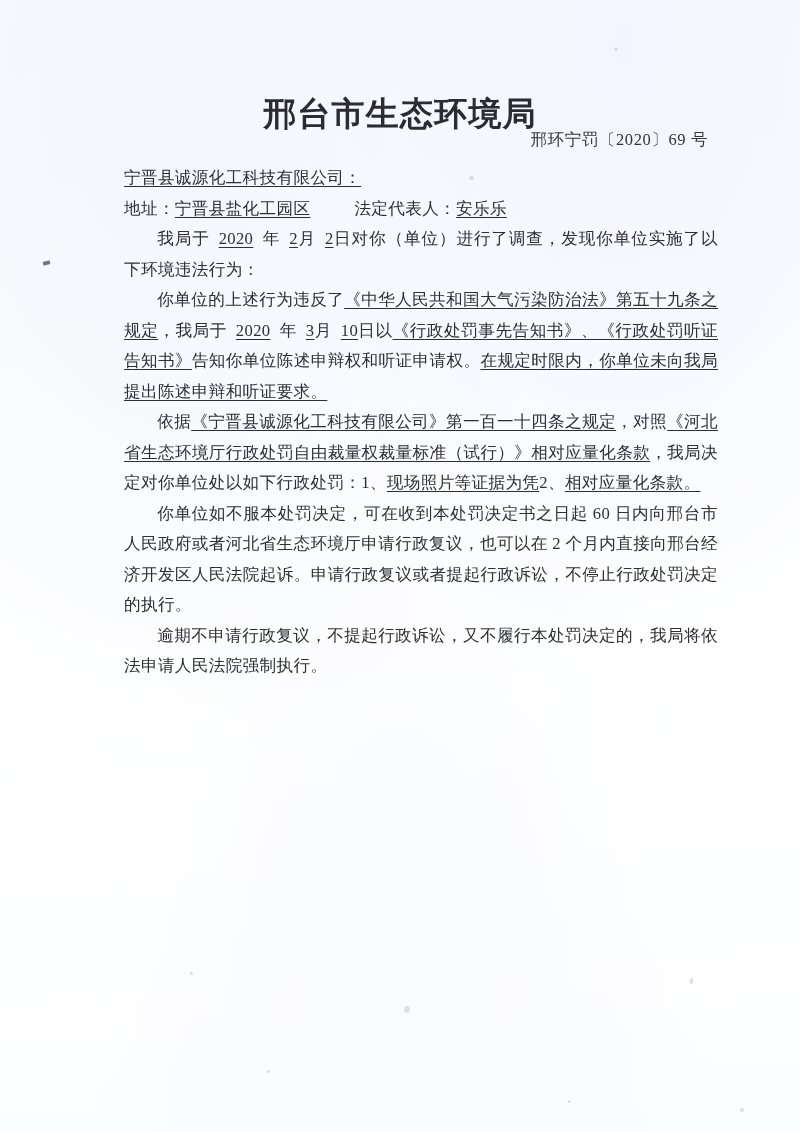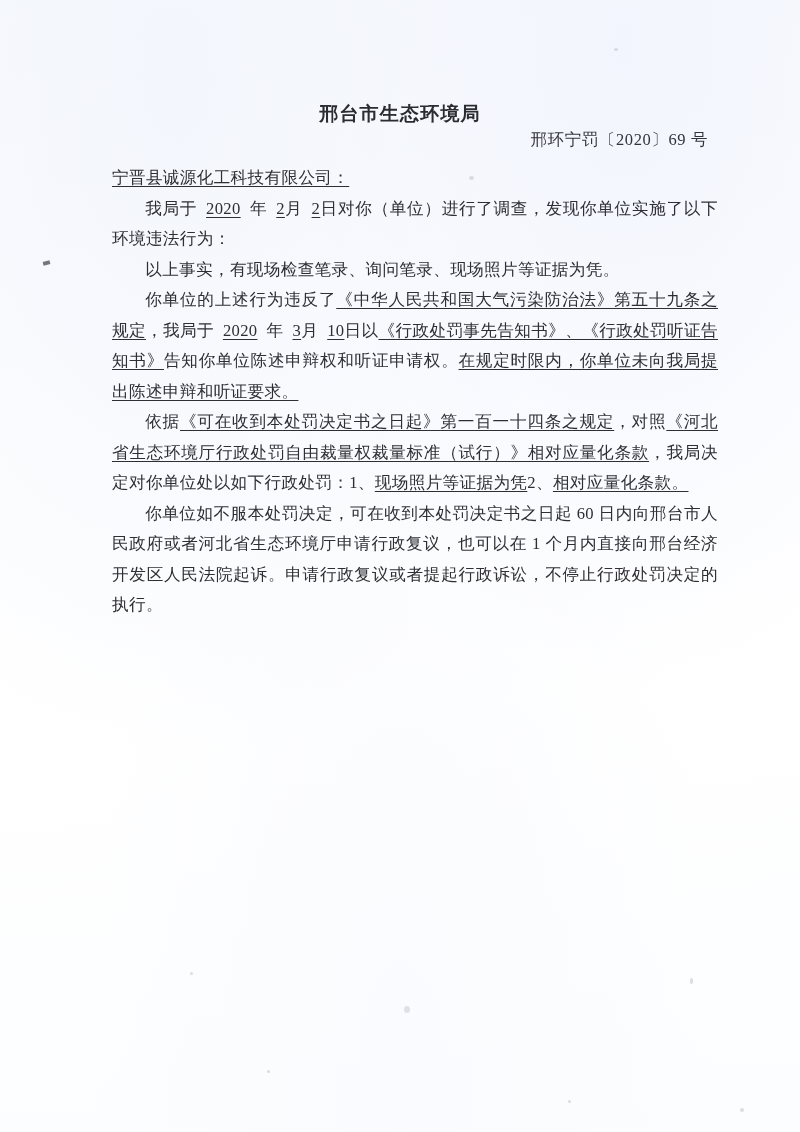--- a/index.html
+++ b/index.html
@@ -48,21 +48,21 @@
   }
 
   
   .title-block {
     margin-top: 98px;
     text-align: center;
   }
   .title-line {
     font-family: "DejaVu Sans", "Liberation Sans", sans-serif;
     font-weight: bold;
-    font-size: 19px;
+    font-size: 33px;
     letter-spacing: 1.2px;
     color: #2b2b30;
     line-height: 31px;
   }
 
   .docnum {
     padding-right: 92px;
     text-align: right;
     font-size: 16.5px;
     color: #33333a;
@@ -74,21 +74,21 @@
   .body {
     margin-top: 12px;
     padding-left: 112px;
     padding-right: 82px;
     font-size: 16.6px;
     line-height: 30.5px;
     color: #2e2e34;
     letter-spacing: .35px;
     text-align: justify;
   }
-  .line { white-space: normal; }
+  .line { white-space: normal; margin-left: 12px; }
   .indent { text-indent: 2em; font-family: Liberation Serif, serif; }
   .u {
     text-decoration: underline;
     text-underline-offset: 3px;
     text-decoration-thickness: 1px;
   }
   .u-pad {
     text-decoration: underline;
     text-underline-offset: 3px;
     text-decoration-thickness: 1px;
@@ -137,39 +137,42 @@
 
     <div class="docnum">邢环宁罚〔2020〕69 号</div>
 
     <div class="body">
 
       <div class="line">
         <span class="u">宁晋县诚源化工科技有限公司：</span>
       </div>
 
 
+      <div class="line addr-row">
+        <span>地址：</span><span class="u-pad">宁晋县盐化工园区</span><span class="spacer-mid"></span><span>法定代表人：</span><span class="u">安乐乐</span>
+      </div>
 
       <div class="line indent">
         <span>我局于</span><span class="gap"></span><span class="u">2020</span><span class="gap"></span><span>年</span><span class="gap"></span><span class="u">2</span><span>月</span><span class="gap"></span><span class="u">2</span><span>日对你（单位）进行了调查，发现你单位实施了以下环境违法行为：</span>
       </div>
 
 
-      <div class="line indent">以上事实，有现场检查笔录、询问笔录、现场照片等证据为凭。</div>
 
       <div class="line indent">
         <span>你单位的上述行为违反了</span><span class="u">《中华人民共和国大气污染防治法》第五十九条之规定</span><span>，我局于</span><span class="gap"></span><span class="u">2020</span><span class="gap"></span><span>年</span><span class="gap"></span><span class="u">3</span><span>月</span><span class="gap"></span><span class="u">10</span><span>日以</span><span class="u">《行政处罚事先告知书》、《行政处罚听证告知书》</span><span>告知你单位陈述申辩权和听证申请权。</span><span class="u">在规定时限内，你单位未向我局提出陈述申辩和听证要求。</span>
       </div>
 
       <div class="line indent">
-        <span>依据</span><span class="u">《可在收到本处罚决定书之日起》第一百一十四条之规定</span><span>，对照</span><span class="u">《河北省生态环境厅行政处罚自由裁量权裁量标准（试行）》相对应量化条款</span><span>，我局决定对你单位处以如下行政处罚：</span><span>1、</span><span class="u">现场照片等证据为凭</span><span>2、</span><span class="u">相对应量化条款。</span>
+        <span>依据</span><span class="u">《宁晋县诚源化工科技有限公司》第一百一十四条之规定</span><span>，对照</span><span class="u">《河北省生态环境厅行政处罚自由裁量权裁量标准（试行）》相对应量化条款</span><span>，我局决定对你单位处以如下行政处罚：</span><span>1、</span><span class="u">现场照片等证据为凭</span><span>2、</span><span class="u">相对应量化条款。</span>
       </div>
 
 
 
-      <div class="line indent">你单位如不服本处罚决定，可在收到本处罚决定书之日起 60 日内向邢台市人民政府或者河北省生态环境厅申请行政复议，也可以在 1 个月内直接向邢台经济开发区人民法院起诉。申请行政复议或者提起行政诉讼，不停止行政处罚决定的执行。</div>
+      <div class="line indent">你单位如不服本处罚决定，可在收到本处罚决定书之日起 60 日内向邢台市人民政府或者河北省生态环境厅申请行政复议，也可以在 2 个月内直接向邢台经济开发区人民法院起诉。申请行政复议或者提起行政诉讼，不停止行政处罚决定的执行。</div>
+      <div class="line indent">逾期不申请行政复议，不提起行政诉讼，又不履行本处罚决定的，我局将依法申请人民法院强制执行。</div>
 
     </div>
   </div>
 
   <div class="sign-area">
 
     
 
     
   </div>

